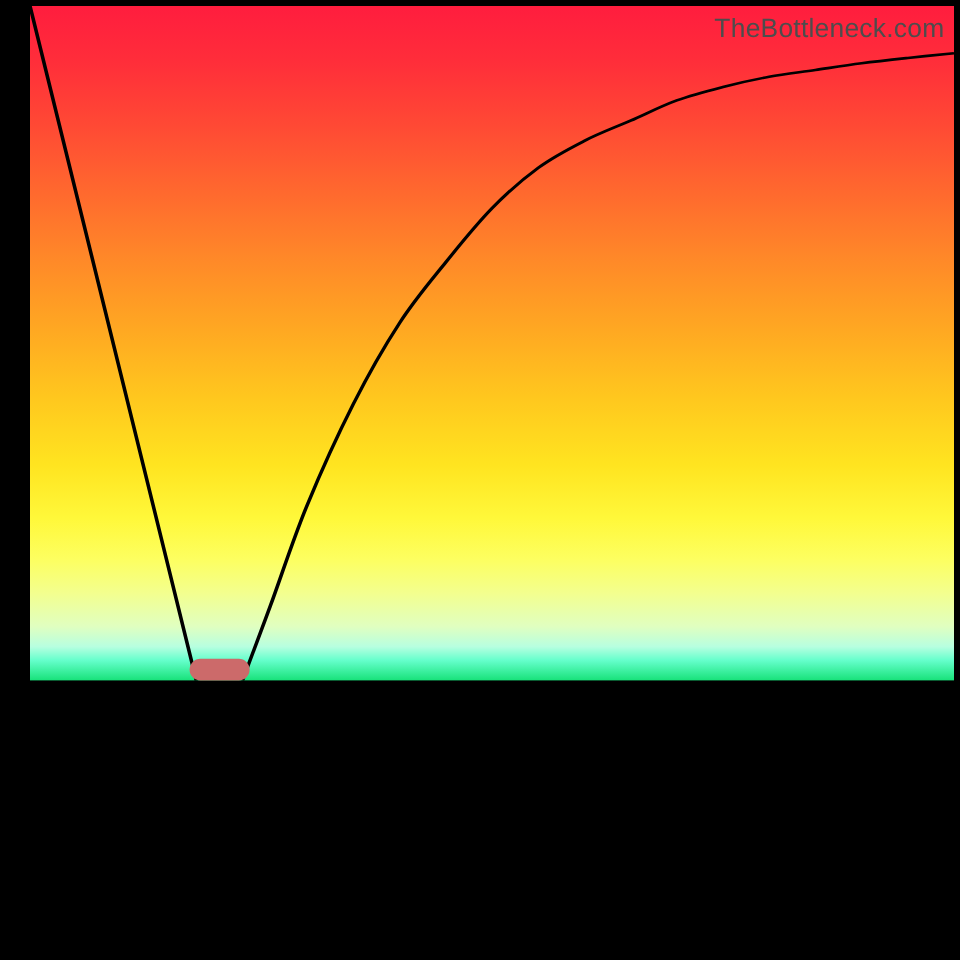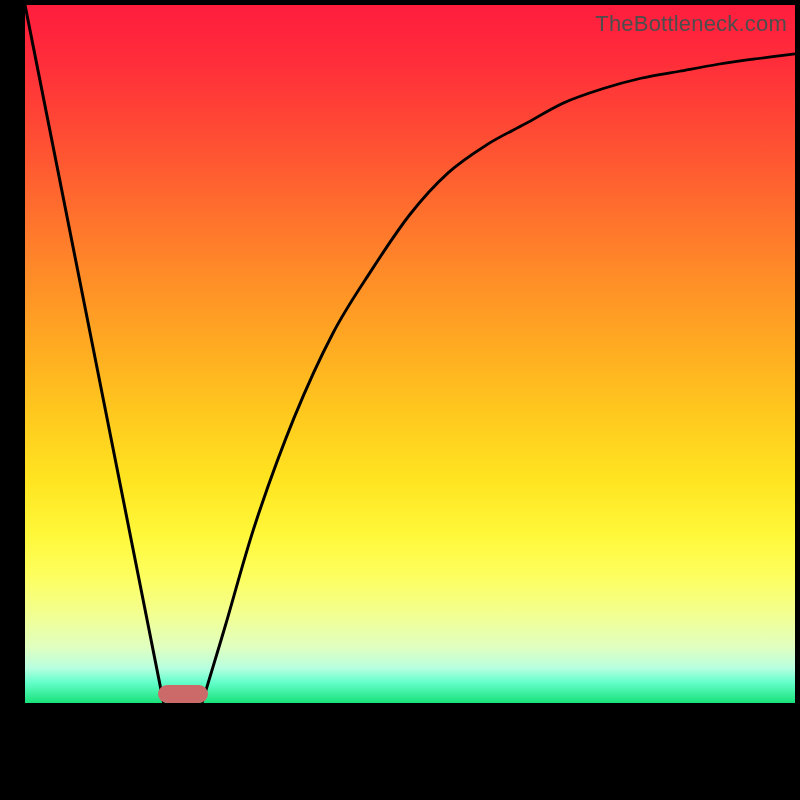--- a/index.html
+++ b/index.html
@@ -15,21 +15,21 @@
     position: relative;
     width: 800px;
     height: 800px;
     background: #000;
   }
   .plot {
     position: absolute;
     left: 25px;
     top: 5px;
     width: 770px;
-    height: 698px;
+    height: 562px;
     background: linear-gradient(to bottom,
       #ff1d3e 0%,
       #ff2d3a 8%,
       #ff4a34 18%,
       #ff6a2e 28%,
       #ff8a28 38%,
       #ffa822 48%,
       #ffc71e 58%,
       #ffe420 68%,
       #fff83a 76%,

